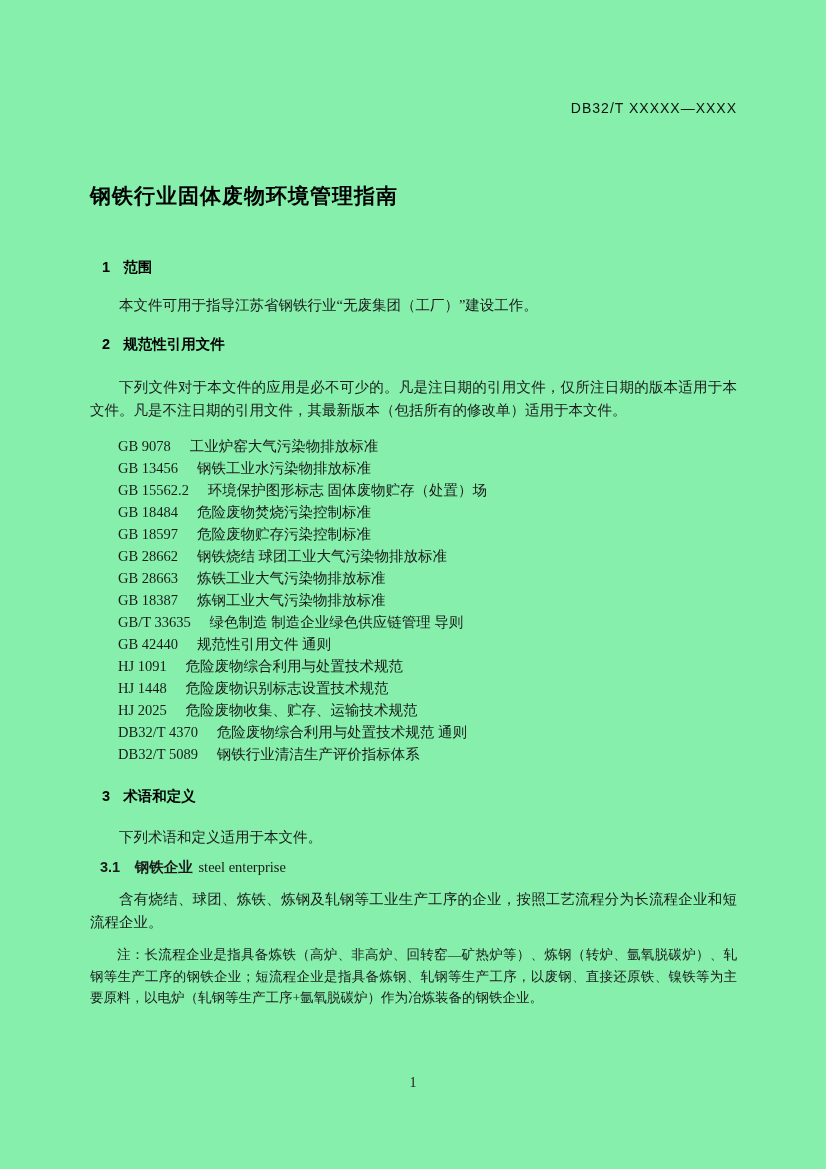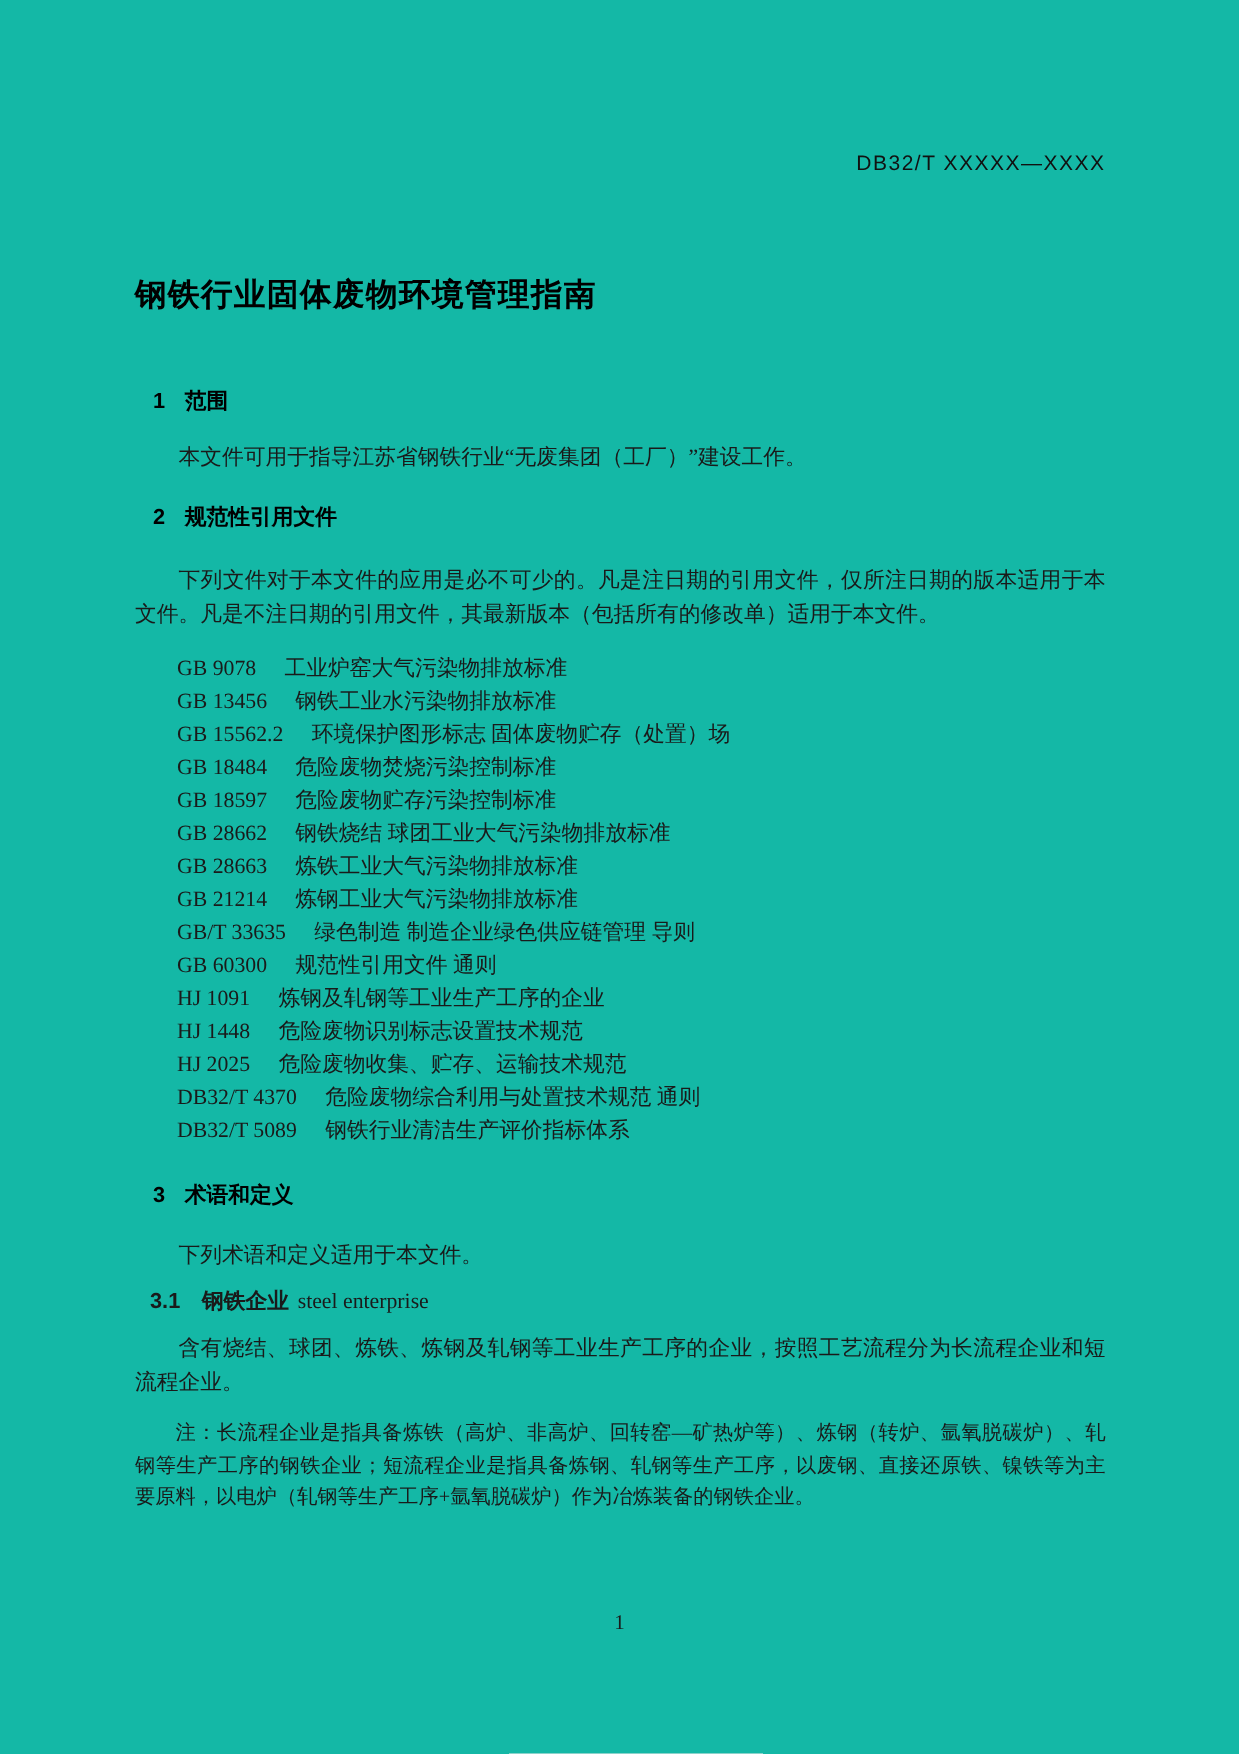--- a/index.html
+++ b/index.html
@@ -1,19 +1,19 @@
 <!DOCTYPE html>
 <html><head>
 <meta charset="utf-8">
 <style>
   html, body { margin: 0; padding: 0; background: #e8e8e8; }
   .page {
     width: 826px; height: 1169px;
     margin: 0 auto;
-    background: #14b8a6;
+    background: #86efac;
     color: #1a1a1a;
     font-family: "Liberation Serif", "DejaVu Serif", serif;
     font-size: 14.5px;
     position: relative;
     overflow: hidden;
     box-sizing: border-box;
     padding: 0 89px 0 90px;
   }
   .header-ref {
     margin-top: 100px;
@@ -142,33 +142,33 @@
 
         <div class="ref-item">
           <span class="ref-code">GB 28662</span><span class="ref-title">钢铁烧结 球团工业大气污染物排放标准</span>
         </div>
 
         <div class="ref-item">
           <span class="ref-code">GB 28663</span><span class="ref-title">炼铁工业大气污染物排放标准</span>
         </div>
 
         <div class="ref-item">
-          <span class="ref-code">GB 21214</span><span class="ref-title">炼钢工业大气污染物排放标准</span>
+          <span class="ref-code">GB 18387</span><span class="ref-title">炼钢工业大气污染物排放标准</span>
         </div>
 
         <div class="ref-item">
           <span class="ref-code">GB/T 33635</span><span class="ref-title">绿色制造 制造企业绿色供应链管理 导则</span>
         </div>
 
         <div class="ref-item">
-          <span class="ref-code">GB 60300</span><span class="ref-title">规范性引用文件 通则</span>
-        </div>
-
-        <div class="ref-item">
-          <span class="ref-code">HJ 1091</span><span class="ref-title">炼钢及轧钢等工业生产工序的企业</span>
+          <span class="ref-code">GB 42440</span><span class="ref-title">规范性引用文件 通则</span>
+        </div>
+
+        <div class="ref-item">
+          <span class="ref-code">HJ 1091</span><span class="ref-title">危险废物综合利用与处置技术规范</span>
         </div>
 
         <div class="ref-item">
           <span class="ref-code">HJ 1448</span><span class="ref-title">危险废物识别标志设置技术规范</span>
         </div>
 
         <div class="ref-item">
           <span class="ref-code">HJ 2025</span><span class="ref-title">危险废物收集、贮存、运输技术规范</span>
         </div>
 

